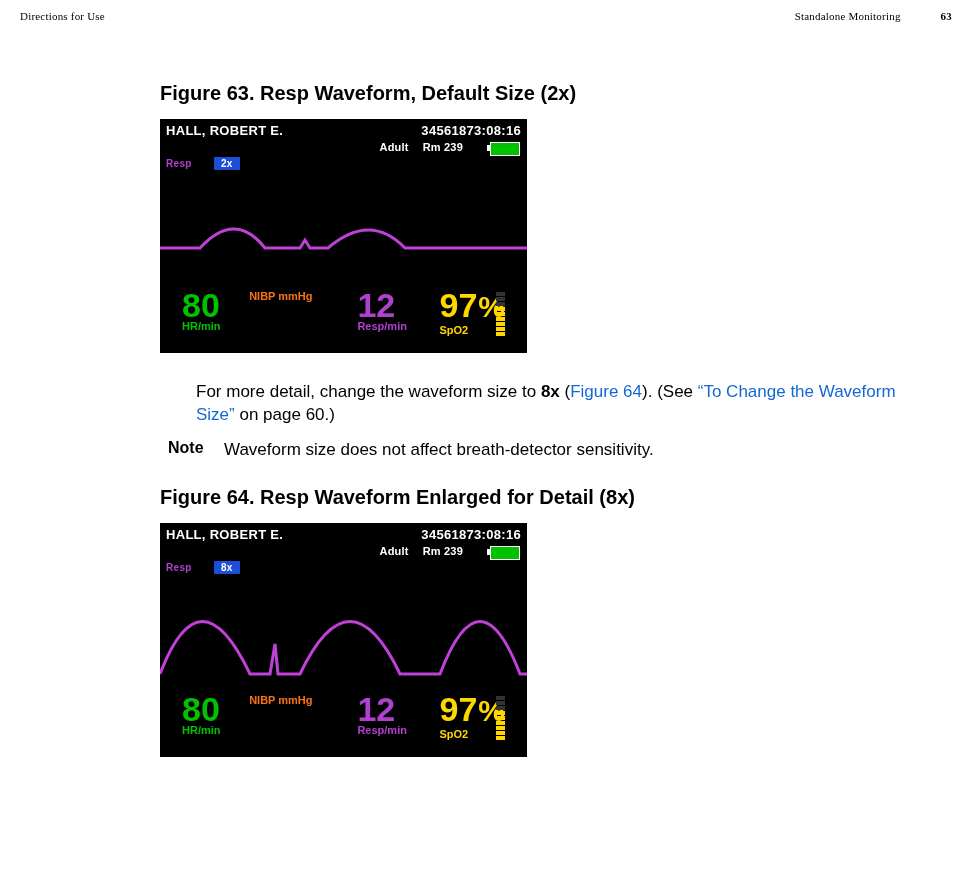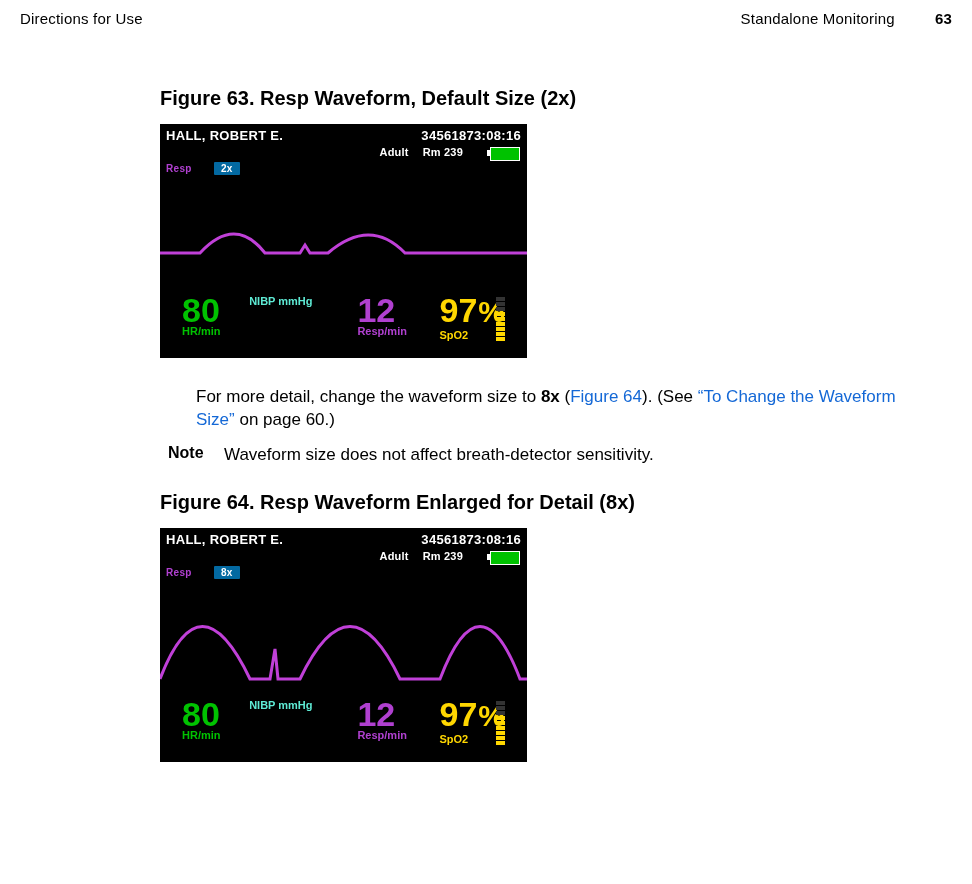--- a/index.html
+++ b/index.html
@@ -1,44 +1,44 @@
 <!DOCTYPE html>
 <html><head>
 <meta charset="utf-8">
 <style>
 html,body{margin:0;padding:0;background:#fff;font-family:Arial,Helvetica,sans-serif;color:#000}
 .page{width:972px;height:884px;position:relative;box-sizing:border-box;padding:10px 20px 20px 20px}
-.header-row{display:flex;align-items:flex-start;font-family:Liberation Sans, sans-serif;font-stretch:condensed;font-size:15px;letter-spacing:.2px;margin-bottom:60px}
+.header-row{display:flex;align-items:flex-start;font-family:Liberation Serif, serif;font-stretch:condensed;font-size:11px;letter-spacing:.2px;margin-bottom:60px}
 .header-left{flex:0 0 auto}
 .header-spacer{flex:1}
 .header-center{flex:0 0 auto;margin-right:30px}
 .header-right{flex:0 0 auto;font-weight:bold;margin-left:10px}
 .content{padding-left:140px;padding-right:20px}
 .figcap{font-family:"Helvetica Neue",Arial,sans-serif;font-weight:bold;font-size:20px;margin:0 0 14px 0}
 .monitor{width:367px;height:234px;background:#000;position:relative;font-family:Arial,sans-serif;font-weight:bold}
 .m-topbar{height:18px;padding:4px 6px 0 6px;display:flex;font-size:13px;letter-spacing:.3px;color:#fff}
 .m-name{flex:0 0 auto}
 .m-pid{flex:1;text-align:right;margin-left:-10px}
 .m-time{flex:0 0 auto}
 .m-sub{height:14px;padding:0 6px;display:flex;font-size:11px;color:#fff;letter-spacing:.2px}
 .m-sub-sp{flex:1}
 .m-sub-adult{margin-right:14px}
 .m-sub-room{margin-right:24px}
 .m-batt{width:34px;height:12px;margin-top:1px;position:relative}
 .m-batt-body{position:absolute;left:3px;top:0;width:28px;height:12px;border:1px solid #fff;background:#00c200}
 .m-batt-tip{position:absolute;left:0;top:3px;width:3px;height:6px;background:#fff}
 .m-resp-row{padding:2px 6px 0 6px;display:flex;align-items:center}
 .m-resp-lbl{color:#b040d0;font-size:10px;text-shadow:1px 1px 1px #000;letter-spacing:.3px}
-.m-scale{margin-left:22px;width:26px;height:13px;background:#0369a1;color:#fff;font-size:10px;line-height:13px;text-align:center;border-radius:1px}
+.m-scale{margin-left:22px;width:26px;height:13px;background:#1d4ed8;color:#fff;font-size:10px;line-height:13px;text-align:center;border-radius:1px}
 .m-wave{width:367px;height:120px}
 .m-nums{position:absolute;bottom:17px;left:0;width:100%;display:flex;align-items:flex-start;padding:0 22px;box-sizing:border-box}
 .bignum{font-size:34px;line-height:30px;font-weight:bold;text-shadow:1px 1px 2px rgba(0,0,0,.9)}
 .unit{font-size:11px;font-weight:bold;text-shadow:1px 1px 1px #000}
 .col-hr{color:#00c200;width:72px}
-.col-nibp{color:#5eead4;width:116px}
+.col-nibp{color:#f97316;width:116px}
 .col-resp{color:#b040d0;width:88px}
 .col-spo2{color:#ffd700;flex:1;position:relative}
 .pct{color:#ffd700;font-size:30px;font-weight:bold;margin-left:1px;text-shadow:1px 1px 1px #000}
 .led-col{position:absolute;right:0;bottom:0;width:9px;display:flex;flex-direction:column}
 .led{height:4px;margin-top:1px}
 .led-on{background:#ffd700}
 .led-off{background:#333}
 .para{font-size:17px;line-height:1.35;margin:28px 0 12px 36px;font-family:"Helvetica Neue",Helvetica,Arial,sans-serif;font-weight:300}
 .bold8x{font-weight:bold;color:#000}
 .link{color:#1468d6}

